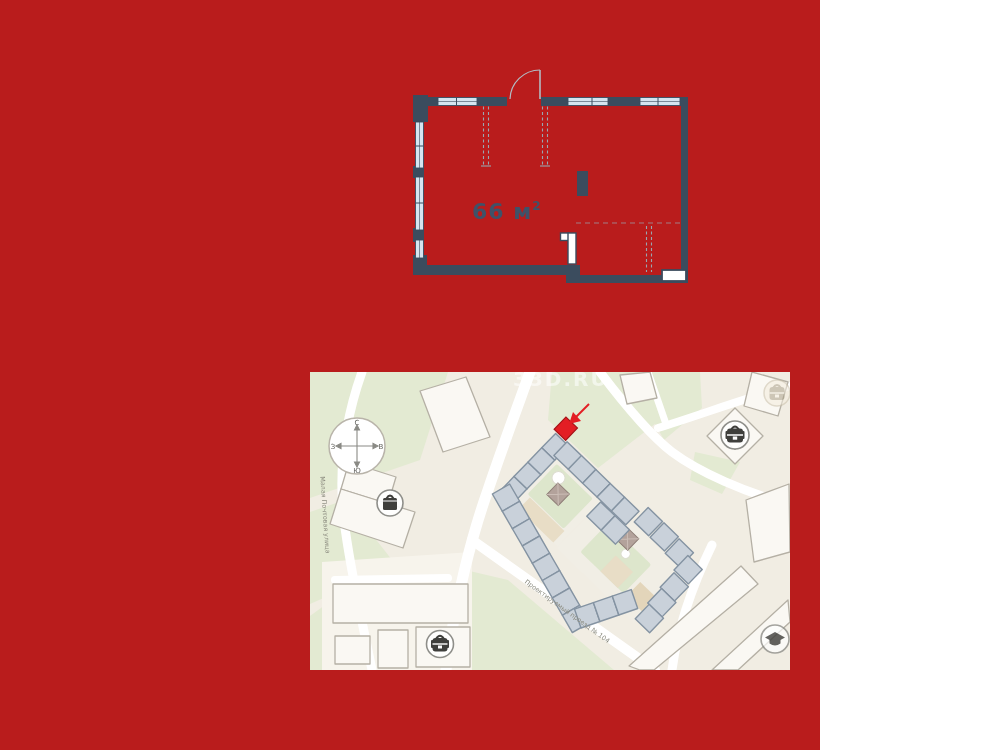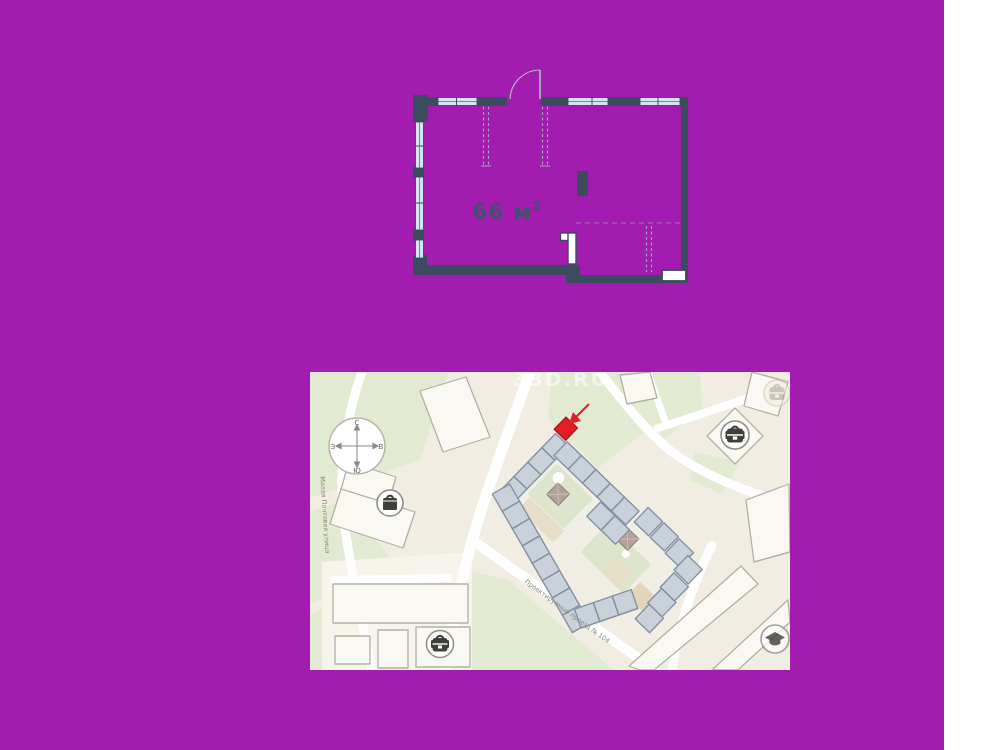--- a/index.html
+++ b/index.html
@@ -1,16 +1,16 @@
 <!DOCTYPE html>
 <html><head>
 <meta charset="utf-8">
 <style>
   html,body{margin:0;padding:0;background:#ffffff;}
-  .canvas{position:relative;width:944px;height:750px;background:#a21caf;overflow:hidden;
+  .canvas{position:relative;width:820px;height:750px;background:#b91c1c;overflow:hidden;
           font-family:"DejaVu Sans","Liberation Sans",sans-serif;}
   .plan-svg{position:absolute;left:405px;top:58px;width:295px;height:245px;}
   .map-svg{position:absolute;left:310px;top:372px;width:480px;height:298px;}
   svg text{user-select:none;}
 </style>
 </head>
 <body>
 <div class="canvas">
 
 <svg class="plan-svg" viewBox="405 58 295 245">

